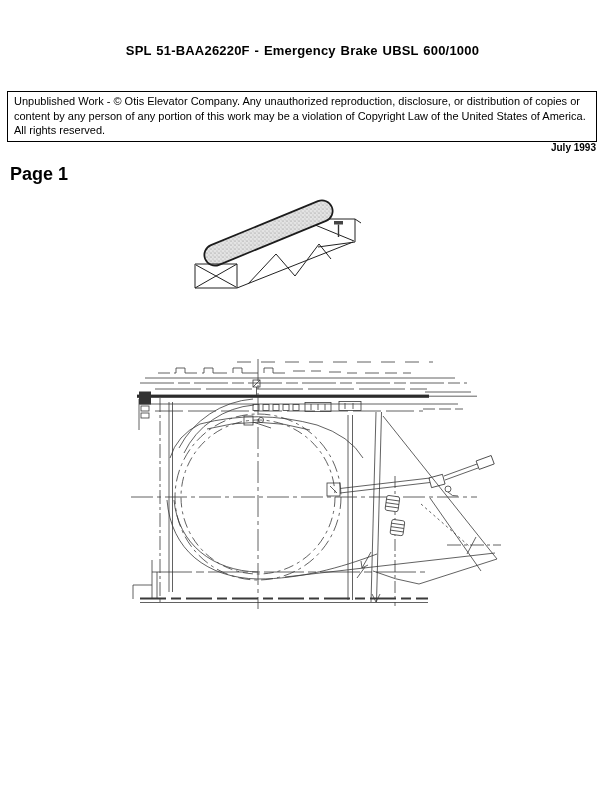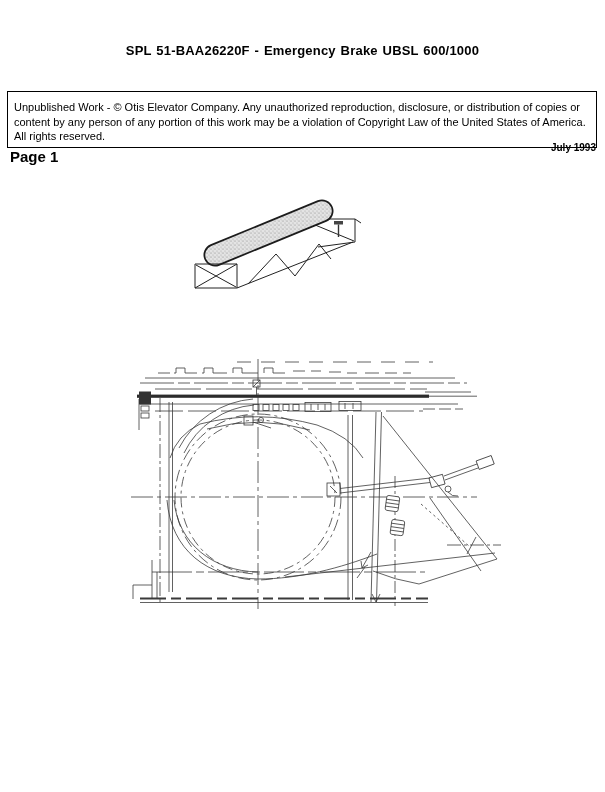--- a/index.html
+++ b/index.html
@@ -16,30 +16,30 @@
     position:absolute;top:12px;left:0;right:0;
     text-align:center;
     font-size:13px;font-weight:bold;
     letter-spacing:0.2px;
     word-spacing:1px;
     margin-top:31px;
   }
   .copyright-box{
     position:absolute;top:91px;left:7px;width:576px;
     border:1px solid #000;
-    padding:8px 6px 3px 6px;
+    padding:2px 6px 3px 6px;
     font-size:11px;line-height:14.6px;
   }
   .date-line{
     position:absolute;top:142px;right:9px;
     font-size:10px;font-weight:bold;
   }
   .page-label{
-    position:absolute;top:148px;left:10px;
-    font-size:15px;font-weight:bold;
+    position:absolute;top:164px;left:10px;
+    font-size:18px;font-weight:bold;
   }
   .fig-escalator{
     position:absolute;top:192px;left:190px;
     width:205px;height:100px;
   }
   .fig-diagram{
     position:absolute;top:352px;left:125px;
     width:390px;height:262px;
   }
   svg{display:block;width:100%;height:100%;}

